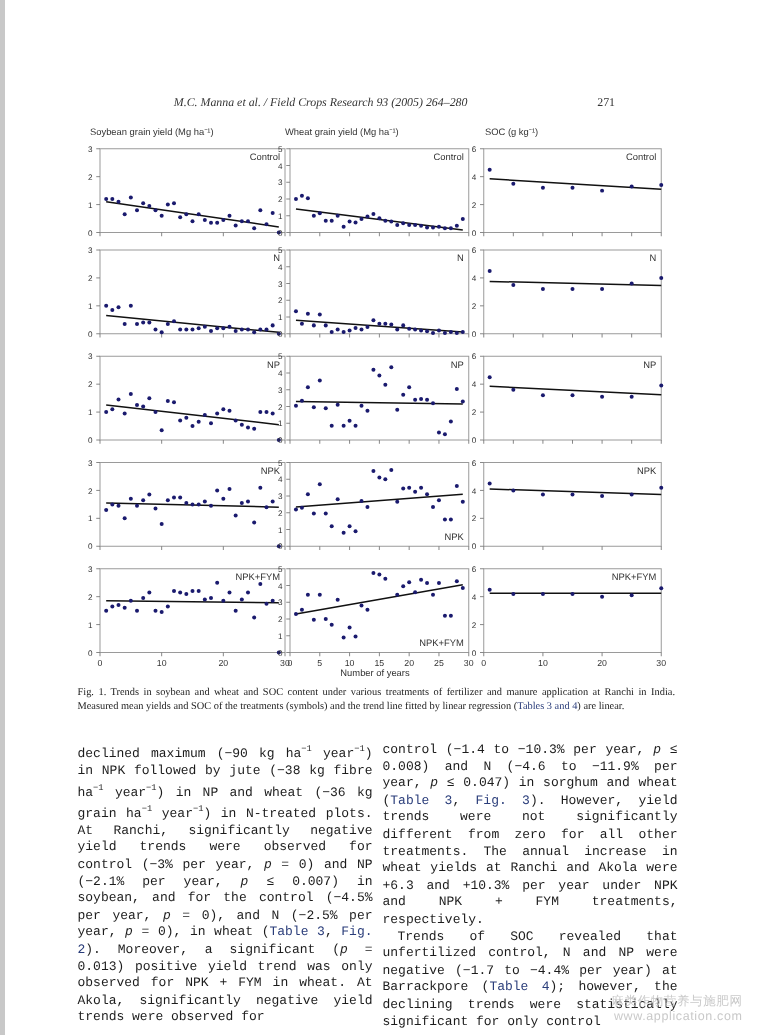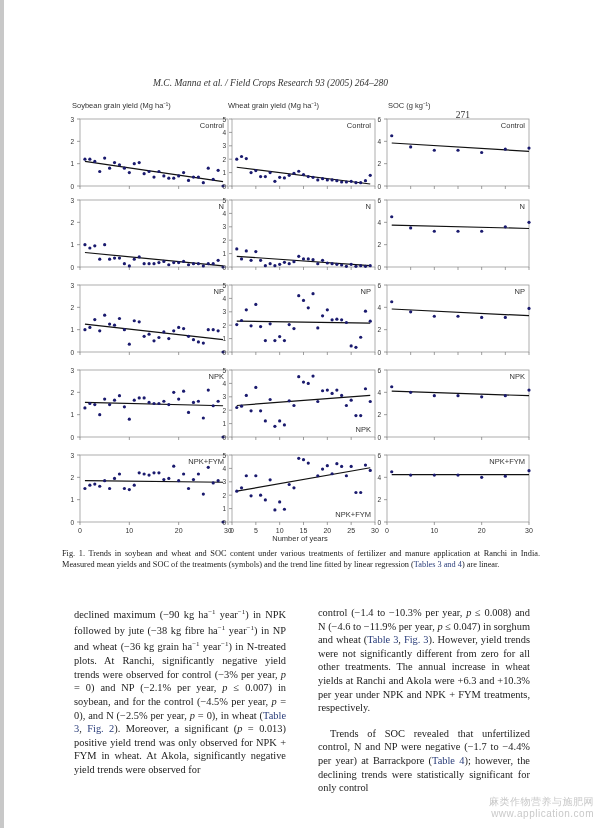--- a/index.html
+++ b/index.html
@@ -1,27 +1,27 @@
 <!DOCTYPE html>
 <html><head>
 <meta charset="utf-8">
 <style>
   html, body { margin: 0; padding: 0; }
   body { width: 606px; height: 828px; background: #ffffff; position: relative; overflow: hidden;
          font-family: "Liberation Serif", serif; color: #222; }
   .leftrule { position: absolute; left: 0; top: 0; width: 4px; height: 828px; background: #c8c8c8; }
   .runhead { position: absolute; top: 78px; left: 0; width: 606px; height: 14px; }
-  .runhead .title { position: absolute; left: 14px; width: 513px; text-align: center; font-style: italic; font-size: 9.5px; color: #333; }
-  .runhead .page { position: absolute; right: 136px; font-size: 9.5px; color: #333; margin-top: 32px; }
+  .runhead .title { position: absolute; left: 0; width: 513px; text-align: center; font-style: italic; font-size: 9.5px; color: #333; }
+  .runhead .page { position: absolute; right: 114px; font-size: 9.5px; color: #333; }
   #figure { position: absolute; left: 0; top: 0; }
   .fig-text { font-family: "Liberation Sans", sans-serif; fill: #333; }
   .caption { position: absolute; left: 62px; top: 548px; width: 478px; font-size: 8.3px; line-height: 11px; color: #222; text-align: justify; }
   .caption .lbl { }
   .col { position: absolute; top: 594px; width: 236px; font-size: 10.4px; line-height: 13.6px; text-align: justify; color: #1c1c1c; }
-  .col p { margin: 12px; }
+  .col p { margin: 0; font-family: Liberation Mono, monospace; }
   .col .indent { text-indent: 12px; }
   .lnk { color: #2a3d7a; }
   .watermark { position: absolute; right: 12px; top: 796px; width: 140px; text-align: right; font-family: Liberation Sans, sans-serif; font-size: 10px; line-height: 12px; color: #c9c9c9; letter-spacing: 0.5px; }
 </style>
 </head>
 <body>
 
 <div class="leftrule"></div>
 
 <div class="runhead">

